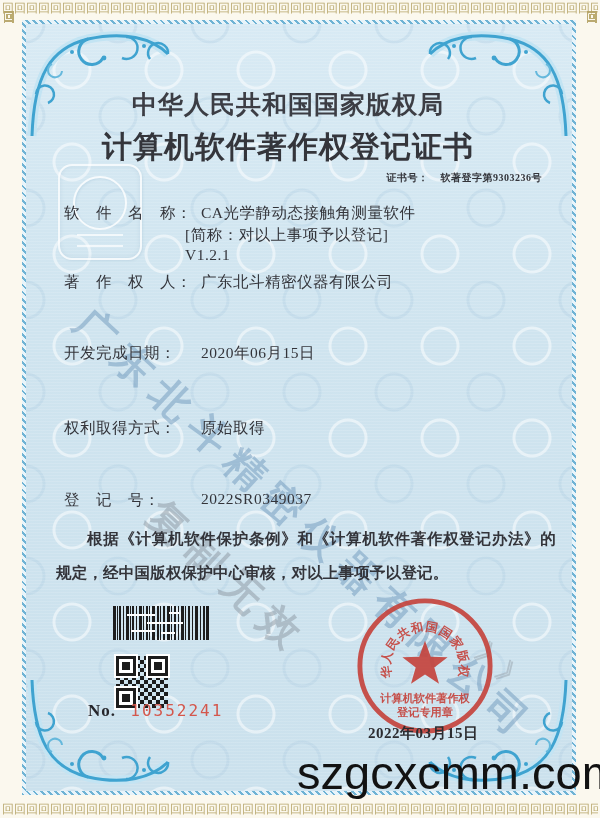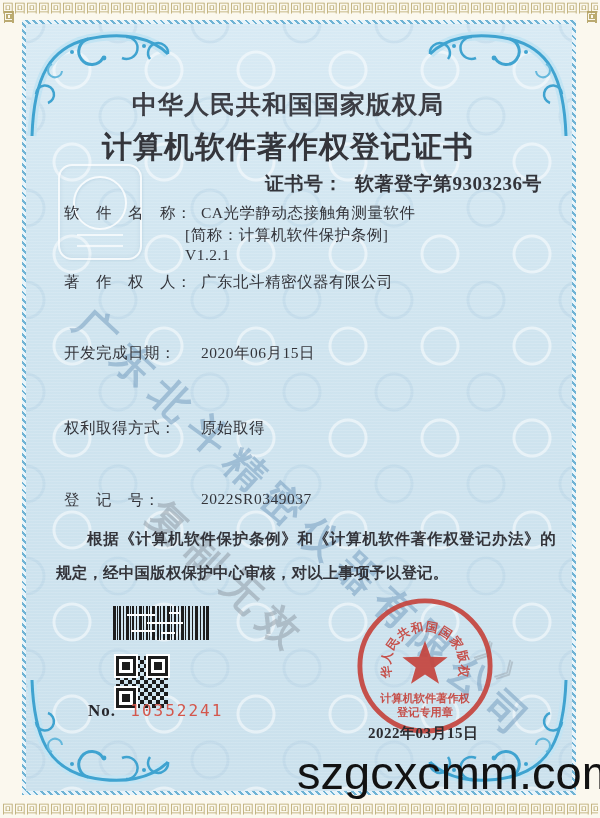--- a/index.html
+++ b/index.html
@@ -61,21 +61,21 @@
       color:rgba(110,152,188,.5); transform:rotate(43deg);}
   .wm-invalid{left:172px; top:488px; font-size:40px; letter-spacing:11px;
       color:rgba(136,146,156,.48); transform:rotate(43deg);}
   .wm-chevrons{left:492px; top:636px; font-size:26px; letter-spacing:2px;
       color:rgba(140,150,160,.42); transform:rotate(43deg);}
   
   .authority{position:absolute; left:0; right:24px; top:88px; text-align:center; z-index:5;
     font-size:25px; font-weight:bold; letter-spacing:1px; color:#3c3d44;}
   .cert-title{position:absolute; left:0; right:24px; top:127px; text-align:center; z-index:5;
     font-size:30px; font-weight:bold; letter-spacing:1px; color:#34353b;}
-  .certno{position:absolute; right:58px; top:171px; z-index:5; font-size:19px; font-weight:bold;
+  .certno{position:absolute; right:58px; top:171px; z-index:5; font-size:10px; font-weight:bold;
     letter-spacing:.5px; color:#33343a;}
   .certno .gap{display:inline-block; width:12px;}
   
   .row{position:absolute; left:64px; z-index:5; font-size:15.5px; font-weight:normal; letter-spacing:.5px;}
   .row .lbl{display:inline-block; white-space:nowrap;}
   .row .val{position:absolute; left:137px; top:0; white-space:nowrap;}
   .row .val2{position:absolute; left:121px; top:22px; white-space:nowrap;}
   .row .val3{position:absolute; left:121px; top:43px; white-space:nowrap;}
   .statement{position:absolute; left:56px; top:522px; width:500px; z-index:5;
     font-size:15.5px; font-weight:bold; line-height:34px; text-indent:2em; text-align:justify;
@@ -153,21 +153,21 @@
   <div class="wm wm-invalid">复制无效</div>
   <div class="wm wm-chevrons">》》</div>
 
   <div class="authority">中华人民共和国国家版权局</div>
   <div class="cert-title">计算机软件著作权登记证书</div>
   <div class="certno"><span>证书号：</span><span class="gap"></span><span>软著登字第9303236号</span></div>
 
   <div class="row" style="top:203px">
     <span class="lbl">软　件　名　称：</span>
     <span class="val">CA光学静动态接触角测量软件</span>
-    <span class="val2">[简称：计算机软件保护条例]</span>
+    <span class="val2">[简称：对以上事项予以登记]</span>
     <span class="val3">V1.2.1</span>
   </div>
   <div class="row" style="top:272px">
     <span class="lbl">著　作　权　人：</span>
     <span class="val">广东北斗精密仪器有限公司</span>
   </div>
   <div class="row" style="top:343px">
     <span class="lbl">开发完成日期：</span>
     <span class="val">2020年06月15日</span>
   </div>

